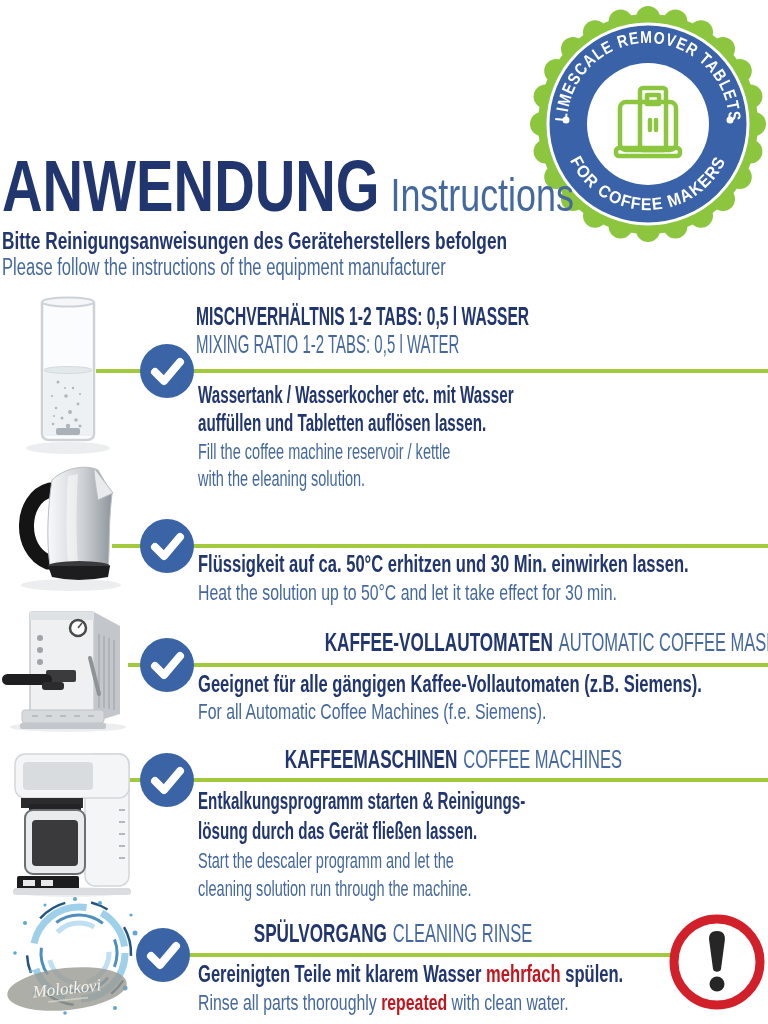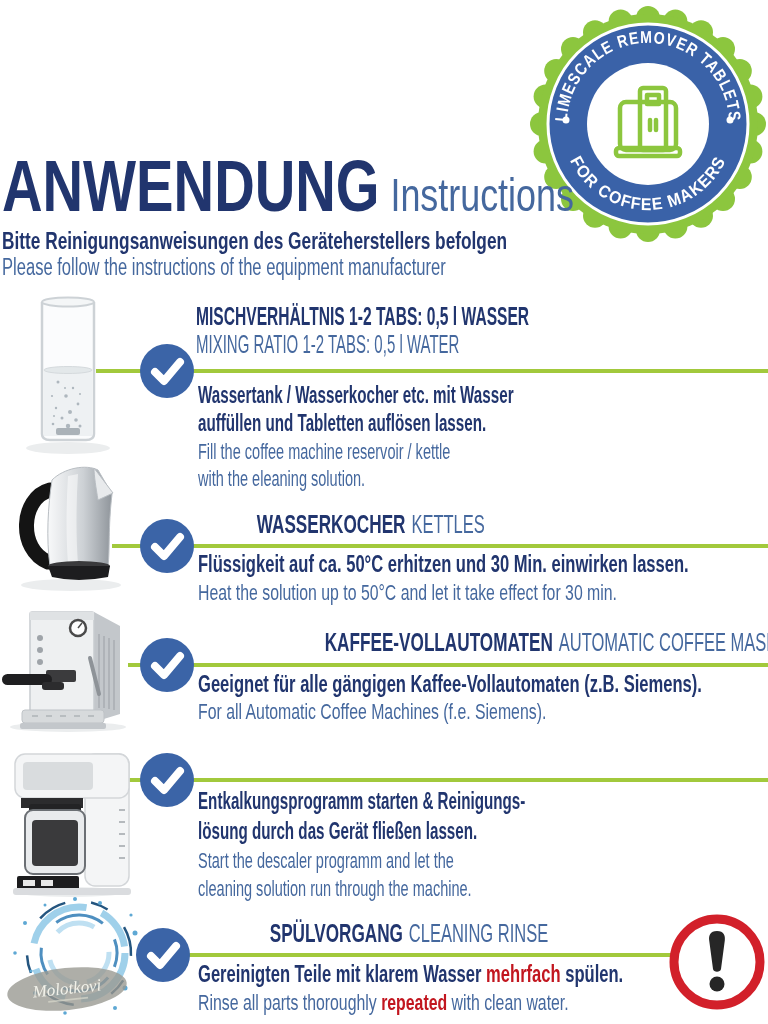--- a/index.html
+++ b/index.html
@@ -150,25 +150,20 @@
       </linearGradient>
     </defs>
     <ellipse cx="63" cy="127" rx="50" ry="6" fill="#ebedee"></ellipse>
     <path d="M42,32 C12,40 10,92 40,104" fill="none" stroke="#141414" stroke-width="15" stroke-linecap="round"></path>
     <path d="M44,22 C56,10 78,6 90,12 L104,36 C100,70 102,92 100,108 L42,108 C38,80 40,48 44,22 Z" fill="url(#kg)" stroke="#b9bec3" stroke-width="1"></path>
     <path d="M86,10 L105,35 L90,42 C88,30 86,18 86,10 Z" fill="#e8eaec" stroke="#b9bec3"></path>
     <path d="M60,18 C58,50 58,80 60,106 L70,106 C68,80 68,48 70,16 Z" fill="#ffffff" opacity="0.5"></path>
     <ellipse cx="71" cy="108" rx="31" ry="5" fill="#3a3a3c"></ellipse>
     <path d="M40,108 L102,108 L100,119 Q70,125 44,119 Z" fill="#1d1d1f"></path>
   </svg>
-  <div class="abs" style="left:198px;top:511px;">
-    <div class="cx66" style="white-space:nowrap;">
-      <span class="h-de">WASSERKOCHER</span><span class="h-en inline">KETTLES</span>
-    </div>
-  </div>
   <div class="abs cx72 b-de z2" style="left:198px;top:553px;">Flüssigkeit auf ca. 50°C erhitzen und 30 Min. einwirken lassen.</div>
   <div class="abs cx72 b-en z2" style="left:198px;top:582px;">Heat the solution up to 50°C and let it take effect for 30 min.</div>
 
   <div class="gline" style="left:128px;top:663px;width:640px;"></div>
   <div class="check" style="left:140px;top:638px;">
     <svg width="54" height="54" viewBox="0 0 54 54">
       <polyline points="15,28 24,37 40,18" fill="none" stroke="#ffffff" stroke-width="8" stroke-linecap="round" stroke-linejoin="round"></polyline>
     </svg>
   </div>
   <svg class="imgbox" style="left:2px;top:598px;" width="135" height="135" viewBox="0 0 135 135">
@@ -229,20 +224,25 @@
     </g>
     <rect x="16" y="50" width="62" height="10" fill="#2c2c2e"></rect>
     <rect x="24" y="56" width="52" height="9" rx="3" fill="#232325"></rect>
     <rect x="20" y="62" width="60" height="64" rx="8" fill="#e9ebed" stroke="#6b6f74" stroke-width="2"></rect>
     <rect x="27" y="72" width="46" height="46" rx="4" fill="#3a3a3c"></rect>
     <rect x="12" y="128" width="62" height="14" rx="2" fill="#1c1c1e"></rect>
     <rect x="18" y="132" width="12" height="6" fill="#e8e8e8"></rect>
       <rect x="36" y="132" width="12" height="6" fill="#e8e8e8"></rect>
     <rect x="8" y="140" width="118" height="7" rx="3" fill="#dadcdf"></rect>
   </svg>
+  <div class="abs" style="left:198px;top:746px;">
+    <div class="cx66" style="white-space:nowrap;">
+      <span class="h-de">KAFFEEMASCHINEN</span><span class="h-en inline">COFFEE MACHINES</span>
+    </div>
+  </div>
   <div class="abs cx66 b-de z2" style="left:198px;top:790px;">Entkalkungsprogramm starten &amp; Reinigungs-</div>
   <div class="abs cx66 b-de z2" style="left:198px;top:820px;">lösung durch das Gerät fließen lassen.</div>
   <div class="abs cx66 b-en z2" style="left:198px;top:850px;">Start the descaler programm and let the</div>
   <div class="abs cx66 b-en z2" style="left:198px;top:878px;">cleaning solution run through the machine.</div>
 
   <div class="gline" style="left:150px;top:953px;width:524px;"></div>
   <div class="check" style="left:136px;top:928px;">
     <svg width="54" height="54" viewBox="0 0 54 54">
       <polyline points="15,28 24,37 40,18" fill="none" stroke="#ffffff" stroke-width="8" stroke-linecap="round" stroke-linejoin="round"></polyline>
     </svg>
@@ -266,21 +266,21 @@
         <circle cx="60" cy="120" r="1.8"></circle>
         <circle cx="26" cy="78" r="1.6"></circle>
       <circle cx="126" cy="22" r="1.6"></circle>
     </g>
     <g transform="rotate(-6 62 96)">
       <ellipse cx="62" cy="96" rx="60" ry="21" fill="#9a9a92" opacity="0.8"></ellipse>
       <text x="62" y="101" text-anchor="middle" font-family="Liberation Serif, serif" font-style="italic" font-size="17" fill="#f2f2ea">Molotkovi</text>
       <rect x="42" y="106" width="40" height="1.6" fill="#d8d8cc" opacity="0.7"></rect>
     </g>
   </svg>
-  <div class="abs" style="left:198px;top:920px;">
+  <div class="abs" style="left:182px;top:920px;">
     <div class="cx66" style="white-space:nowrap;">
       <span class="h-de">SPÜLVORGANG</span><span class="h-en inline">CLEANING RINSE</span>
     </div>
   </div>
   <div class="abs cx72 b-de z2" style="left:198px;top:963px;"><span>Gereinigten Teile mit klarem Wasser </span><span class="red">mehrfach</span><span> spülen.</span></div>
   <div class="abs cx72 b-en z2" style="left:198px;top:992px;"><span>Rinse all parts thoroughly </span><span class="red">repeated</span><span> with clean water.</span></div>
 
   <svg class="abs z3" style="left:666px;top:911px;" width="102" height="102" viewBox="0 0 102 102">
     <circle cx="51" cy="51" r="43" fill="#ffffff" stroke="#d2202a" stroke-width="9"></circle>
     <path d="M51,20 C44,20 42.6,25 43.2,29.5 L47,58 C47.5,61.5 54.5,61.5 55,58 L58.8,29.5 C59.4,25 58,20 51,20 Z" fill="#262626"></path>

